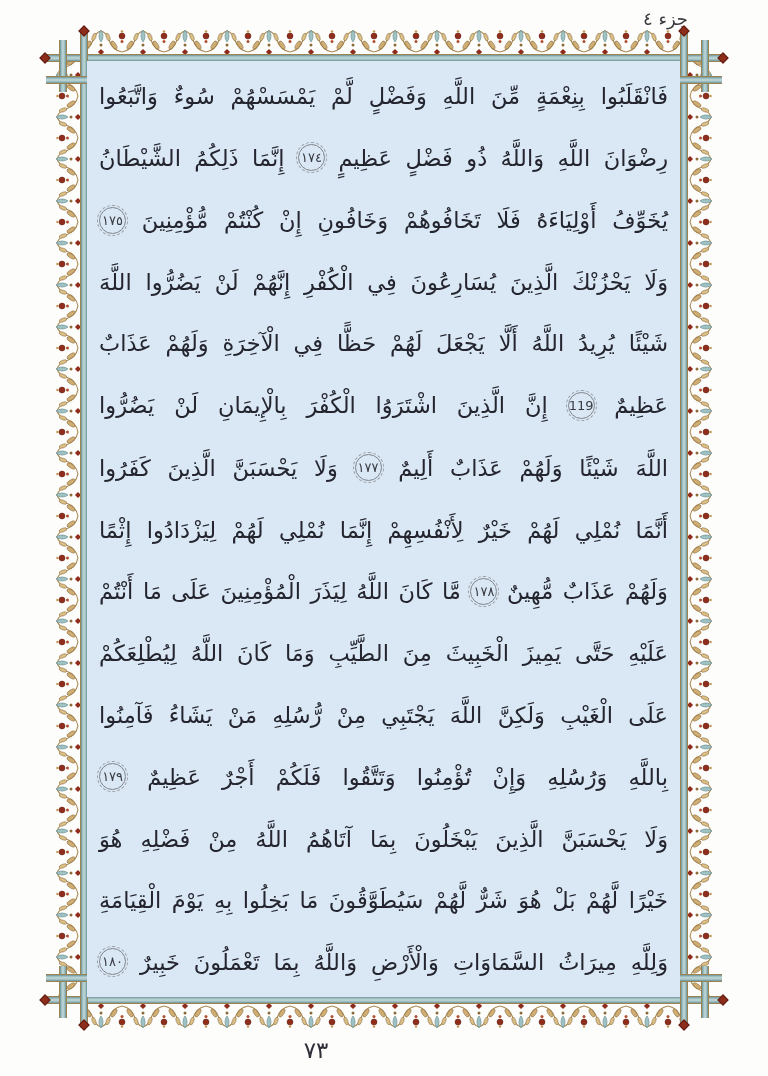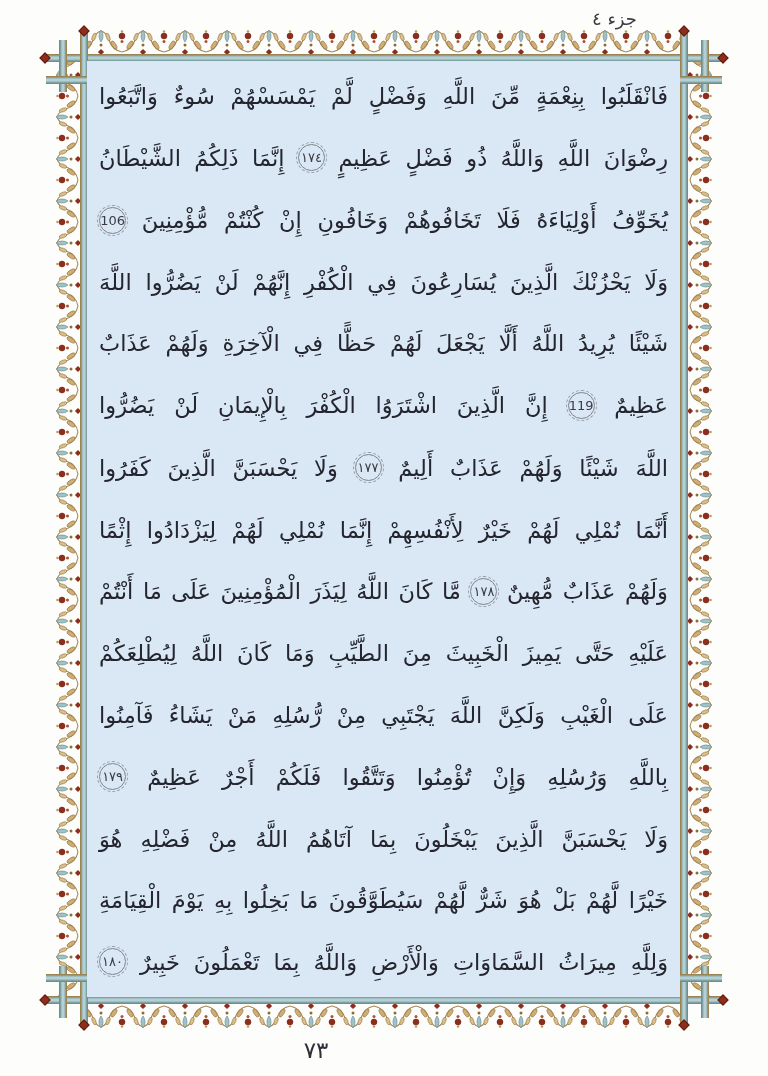--- a/index.html
+++ b/index.html
@@ -14,21 +14,21 @@
     background:#fdfdfb;direction:rtl;
   }
   
   .hdr-surah{
     position:absolute;left:108px;top:4px;width:232px;height:30px;
     text-align:center;font-size:18px;color:#3b3b42;line-height:30px;
     letter-spacing:0px;
   }
   .hdr-juz{
     position:absolute;left:592px;top:4px;width:96px;height:30px;
-    text-align:left;font-size:18px;color:#3b3b42;line-height:30px;
+    text-align:right;font-size:18px;color:#3b3b42;line-height:30px;
   }
   
   .frame-deco{position:absolute;inset:0;pointer-events:none;}
   .strip{position:absolute;}
   .rail{
     position:absolute;box-sizing:border-box;
     background:linear-gradient(to bottom,#6e9399 0%,#b4d0d1 35%,#b4d0d1 65%,#6e9399 100%);
     border-top:1px solid #9b8352;border-bottom:1px solid #9b8352;
   }
   .rail.v{
@@ -216,21 +216,21 @@
       </div>
       <div class="qline">
         <span class="w">يُخَوِّفُ</span>
         <span class="w">أَوْلِيَاءَهُ</span>
         <span class="w">فَلَا</span>
         <span class="w">تَخَافُوهُمْ</span>
         <span class="w">وَخَافُونِ</span>
         <span class="w">إِنْ</span>
         <span class="w">كُنْتُمْ</span>
         <span class="w">مُّؤْمِنِينَ</span>
-        <span class="ayah">106</span>
+        <span class="ayah">١٧٥</span>
       </div>
       <div class="qline">
         <span class="w">وَلَا</span>
         <span class="w">يَحْزُنْكَ</span>
         <span class="w">الَّذِينَ</span>
         <span class="w">يُسَارِعُونَ</span>
         <span class="w">فِي</span>
         <span class="w">الْكُفْرِ</span>
         <span class="w">إِنَّهُمْ</span>
         <span class="w">لَنْ</span>

